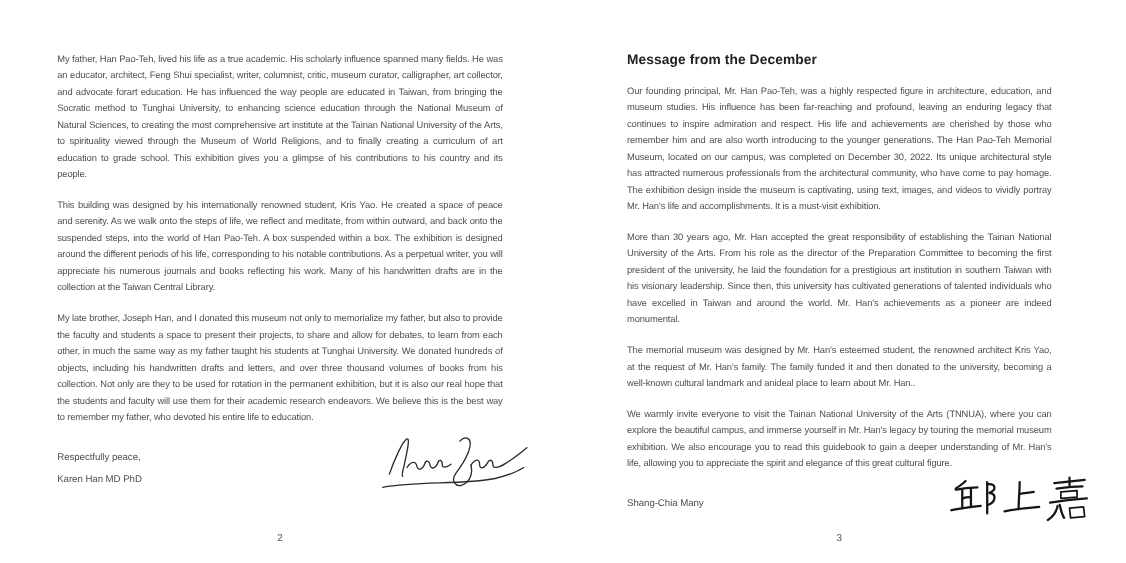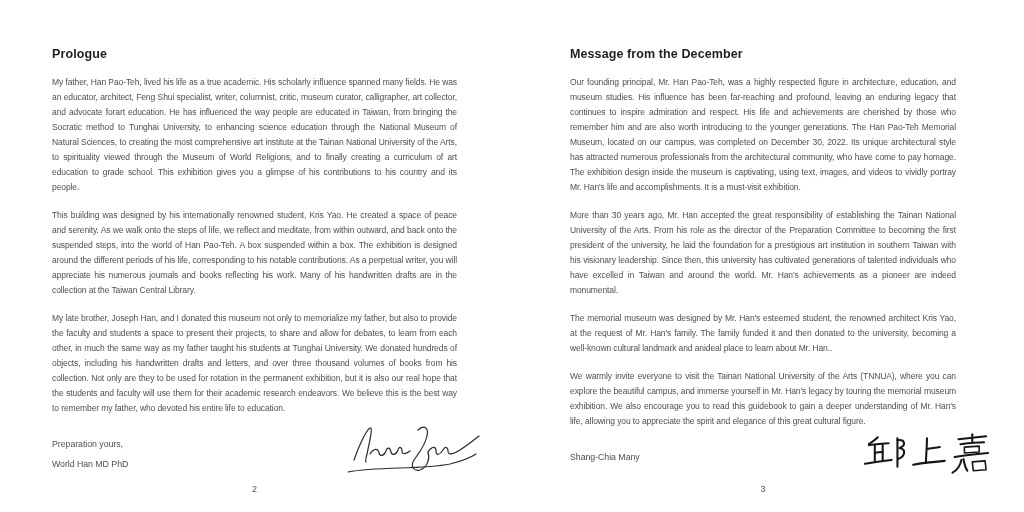--- a/index.html
+++ b/index.html
@@ -78,29 +78,28 @@
   }
   .page-number--left  { left: 52px;  width: 405px; }
   .page-number--right { left: 570px; width: 386px; }
 </style>
 </head>
 <body>
 
 <div class="spread">
 
   <div class="page-col page-col--left">
-    <h1 class="heading">Prologue</h1>
     <div class="body-text">
       <p>My father, Han Pao-Teh, lived his life as a true academic. His scholarly influence spanned many fields. He was an educator, architect, Feng Shui specialist, writer, columnist, critic, museum curator, calligrapher, art collector, and advocate forart education. He has influenced the way people are educated in Taiwan, from bringing the Socratic method to Tunghai University, to enhancing science education through the National Museum of Natural Sciences, to creating the most comprehensive art institute at the Tainan National University of the Arts, to spirituality viewed through the Museum of World Religions, and to finally creating a curriculum of art education to grade school. This exhibition gives you a glimpse of his contributions to his country and its people.</p>
       <p>This building was designed by his internationally renowned student, Kris Yao. He created a space of peace and serenity. As we walk onto the steps of life, we reflect and meditate, from within outward, and back onto the suspended steps, into the world of Han Pao-Teh. A box suspended within a box. The exhibition is designed around the different periods of his life, corresponding to his notable contributions. As a perpetual writer, you will appreciate his numerous journals and books reflecting his work. Many of his handwritten drafts are in the collection at the Taiwan Central Library.</p>
       <p>My late brother, Joseph Han, and I donated this museum not only to memorialize my father, but also to provide the faculty and students a space to present their projects, to share and allow for debates, to learn from each other, in much the same way as my father taught his students at Tunghai University. We donated hundreds of objects, including his handwritten drafts and letters, and over three thousand volumes of books from his collection. Not only are they to be used for rotation in the permanent exhibition, but it is also our real hope that the students and faculty will use them for their academic research endeavors. We believe this is the best way to remember my father, who devoted his entire life to education.</p>
     </div>
     <div class="closing">
-      <span class="line">Preparation yours,</span>
-      <span class="line">World Han MD PhD</span>
+      <span class="line">Respectfully peace,</span>
+      <span class="line">Karen Han MD PhD</span>
       <svg class="sig-svg sig-svg--karen" viewBox="0 0 142 56" fill="none" stroke="#2b2b2b" stroke-width="1.2" stroke-linecap="round" aria-label="Karen Han handwritten signature">
         <path d="M14,40 C18,28 26,10 30,8 C33,7 30,20 27,34 C26,38 25,41 26,42"></path>
         <path d="M30,34 C34,28 38,28 39,33 C40,37 44,36 46,31 C47,27 50,27 51,32 C52,36 56,35 58,30 C59,26 62,27 62,31 C62,35 66,34 70,31"></path>
         <path d="M78,10 C84,4 89,8 87,16 C85,26 78,34 74,40 C70,46 74,52 80,50 C88,47 90,38 88,32"></path>
         <path d="M88,32 C92,26 96,26 96,31 C96,36 100,35 103,30 C105,26 108,27 108,31 C108,36 114,34 120,30 C128,25 134,20 139,16"></path>
         <path d="M8,52 C40,46 80,50 110,44 C122,41 130,38 136,34"></path>
       </svg>
     </div>
   </div>
   <div class="page-number page-number--left">2</div>

